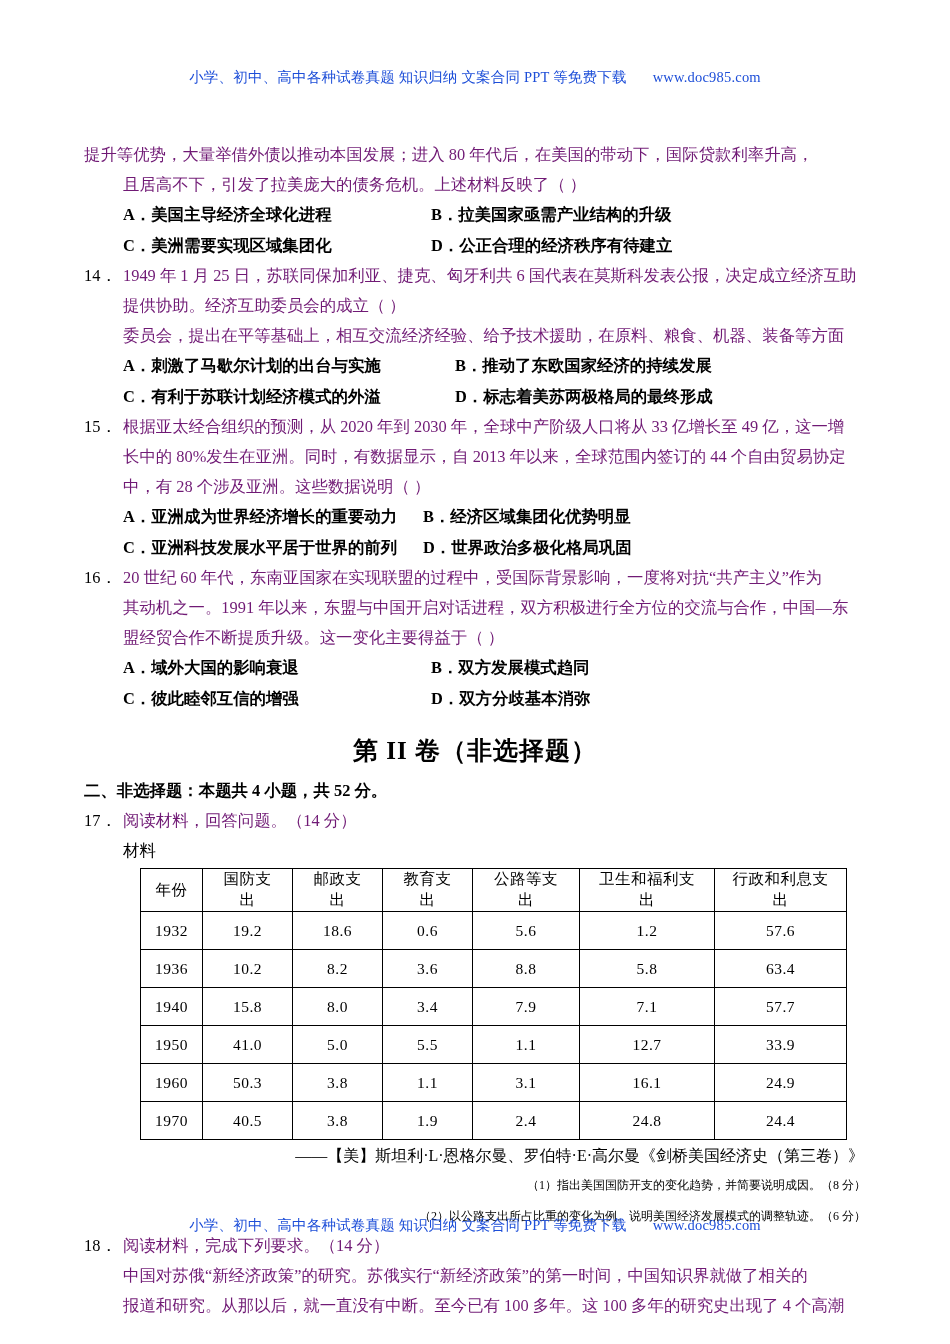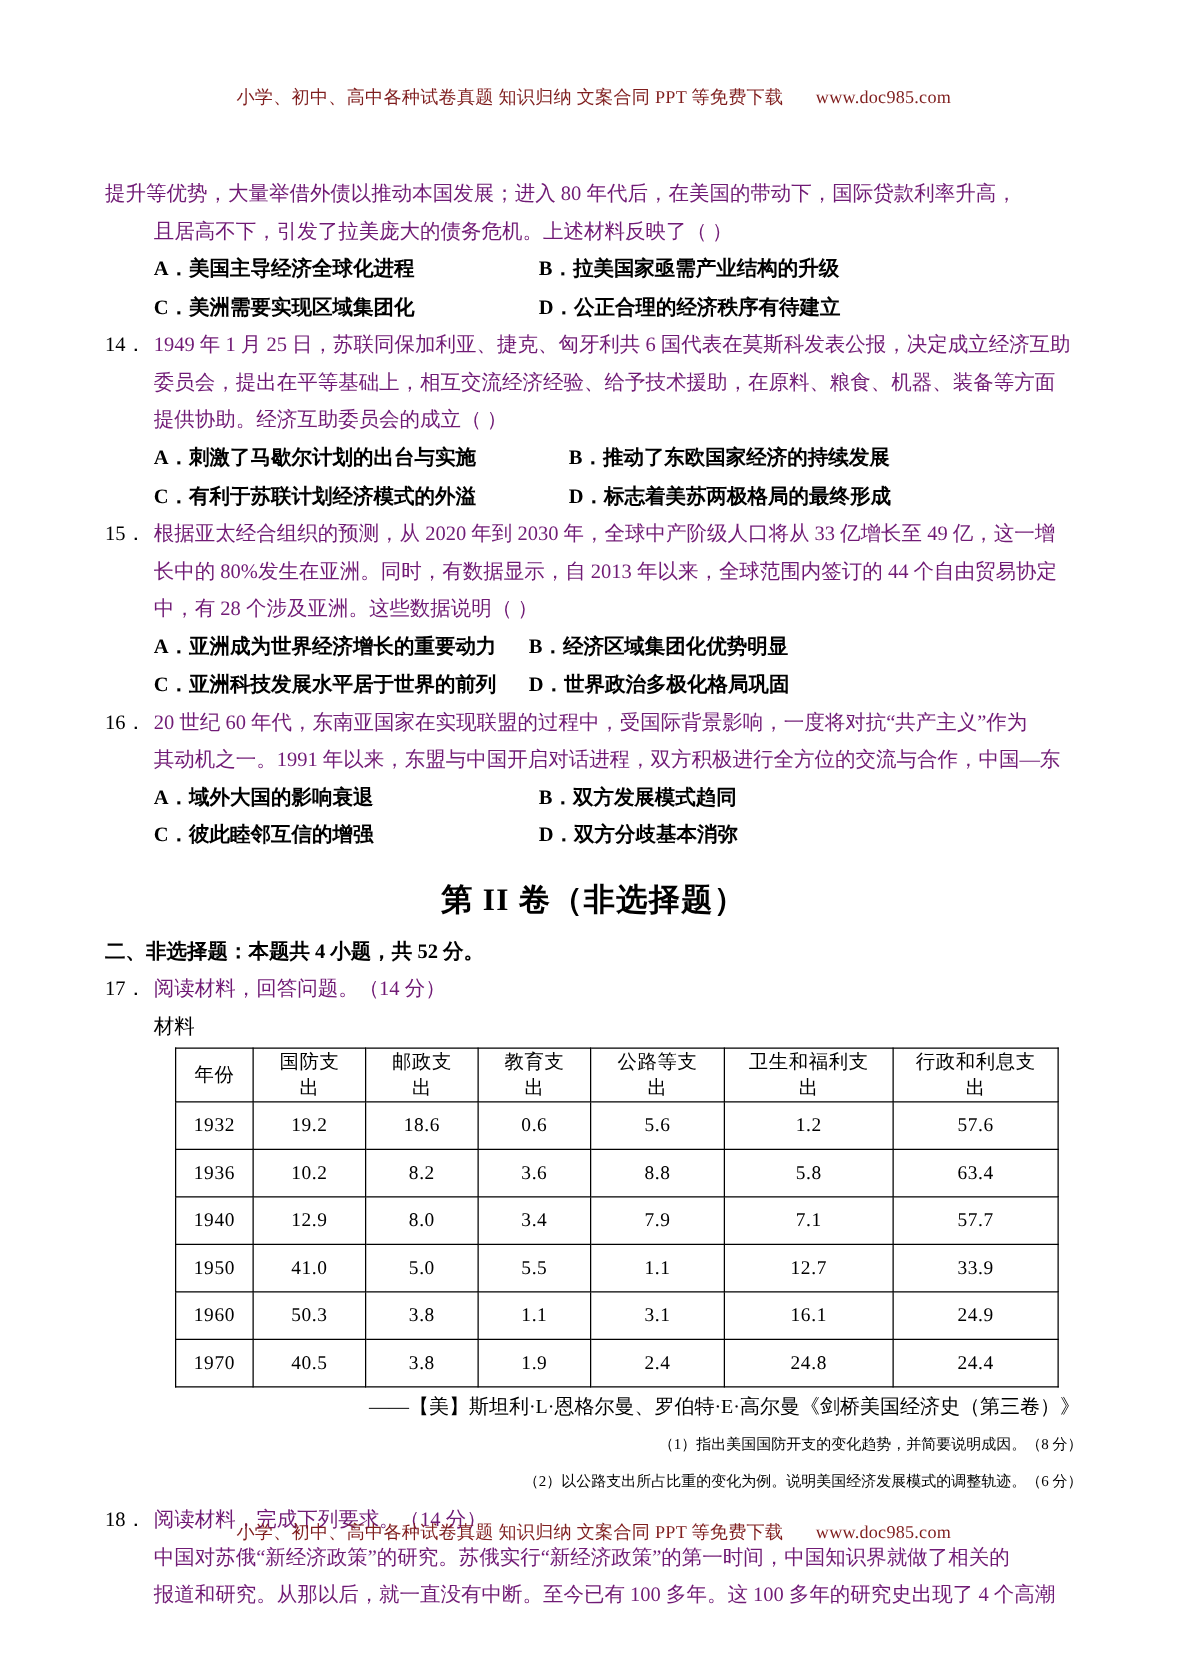--- a/index.html
+++ b/index.html
@@ -23,21 +23,21 @@
   }
 
   
   .runhead {
     position: absolute;
     left: 0;
     width: 950px;
     text-align: center;
     font-size: 14.5px;
     letter-spacing: 0.2px;
-    color: #7f1d1d;
+    color: #1d4ed8;
     white-space: nowrap;
   }
   .runhead .site {
     font-family: "Liberation Serif", serif;
     margin-left: 26px;
   }
   #running-header { top: 68px; }
   #running-footer { top: 1216px; }
 
   
@@ -179,22 +179,22 @@
       <div class="optrow para-indent">
         <span class="opt-left">C．美洲需要实现区域集团化</span>
         <span class="opt-right">D．公正合理的经济秩序有待建立</span>
       </div>
     </div>
 
     <div class="qblock">
       <span class="qnum">14．</span>
       <div class="qbody">
         <div class="qline">1949 年 1 月 25 日，苏联同保加利亚、捷克、匈牙利共 6 国代表在莫斯科发表公报，决定成立经济互助</div>
+        <div class="qline">提供协助。经济互助委员会的成立（    ）</div>
         <div class="qline">委员会，提出在平等基础上，相互交流经济经验、给予技术援助，在原料、粮食、机器、装备等方面</div>
-        <div class="qline">提供协助。经济互助委员会的成立（    ）</div>
         <div class="optrow wide">
           <span class="opt-left">A．刺激了马歇尔计划的出台与实施</span>
           <span class="opt-right">B．推动了东欧国家经济的持续发展</span>
         </div>
         <div class="optrow wide">
           <span class="opt-left">C．有利于苏联计划经济模式的外溢</span>
           <span class="opt-right">D．标志着美苏两极格局的最终形成</span>
         </div>
       </div>
     </div>
@@ -214,20 +214,21 @@
           <span class="opt-right">D．世界政治多极化格局巩固</span>
         </div>
       </div>
     </div>
 
     <div class="qblock">
       <span class="qnum">16．</span>
       <div class="qbody">
         <div class="qline">20 世纪 60 年代，东南亚国家在实现联盟的过程中，受国际背景影响，一度将对抗“共产主义”作为</div>
         <div class="qline">其动机之一。1991 年以来，东盟与中国开启对话进程，双方积极进行全方位的交流与合作，中国—东</div>
+        <div class="qline">盟经贸合作不断提质升级。这一变化主要得益于（    ）</div>
         <div class="optrow">
           <span class="opt-left">A．域外大国的影响衰退</span>
           <span class="opt-right">B．双方发展模式趋同</span>
         </div>
         <div class="optrow">
           <span class="opt-left">C．彼此睦邻互信的增强</span>
           <span class="opt-right">D．双方分歧基本消弥</span>
         </div>
       </div>
     </div>
@@ -279,21 +280,21 @@
             <td>1936</td>
             <td>10.2</td>
             <td>8.2</td>
             <td>3.6</td>
             <td>8.8</td>
             <td>5.8</td>
             <td>63.4</td>
           </tr>
           <tr>
             <td>1940</td>
-            <td>12.9</td>
+            <td>15.8</td>
             <td>8.0</td>
             <td>3.4</td>
             <td>7.9</td>
             <td>7.1</td>
             <td>57.7</td>
           </tr>
           <tr>
             <td>1950</td>
             <td>41.0</td>
             <td>5.0</td>

